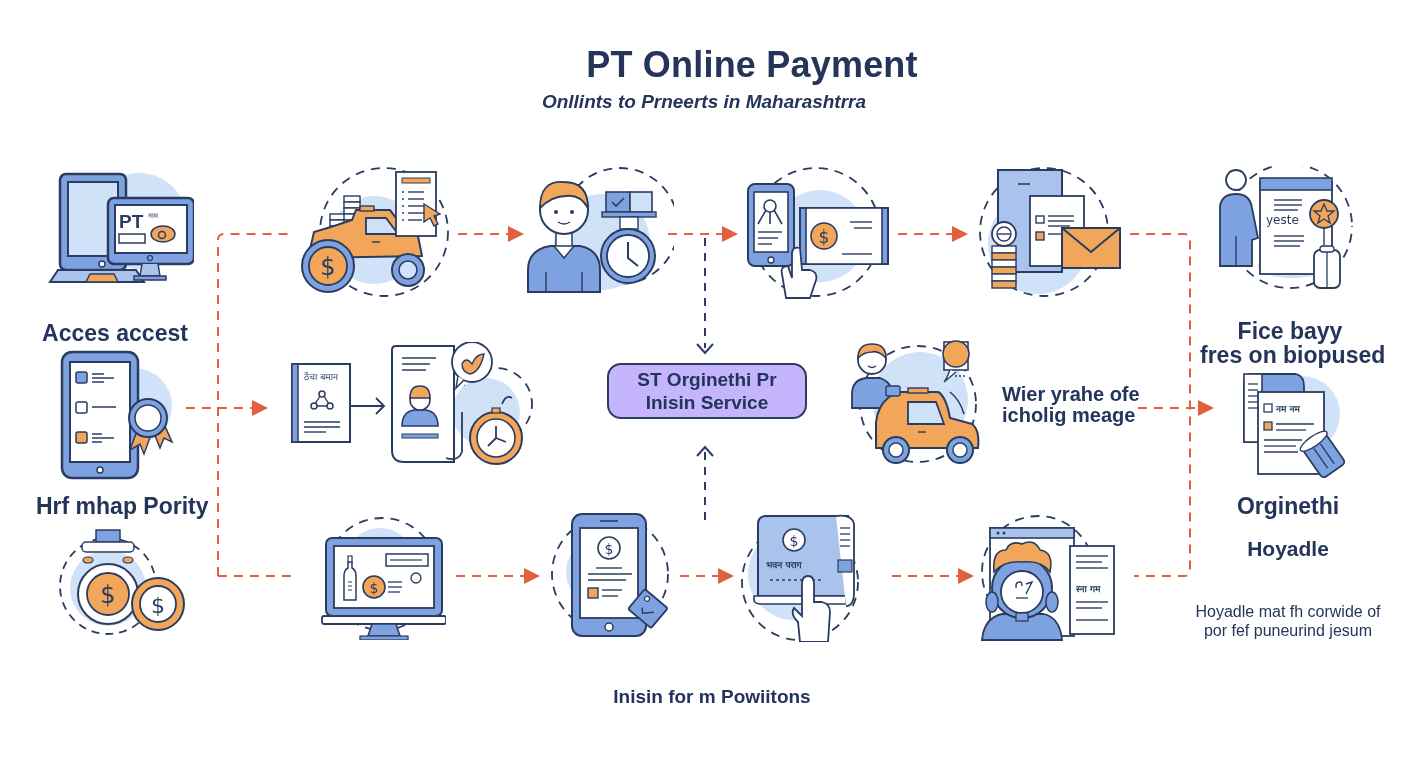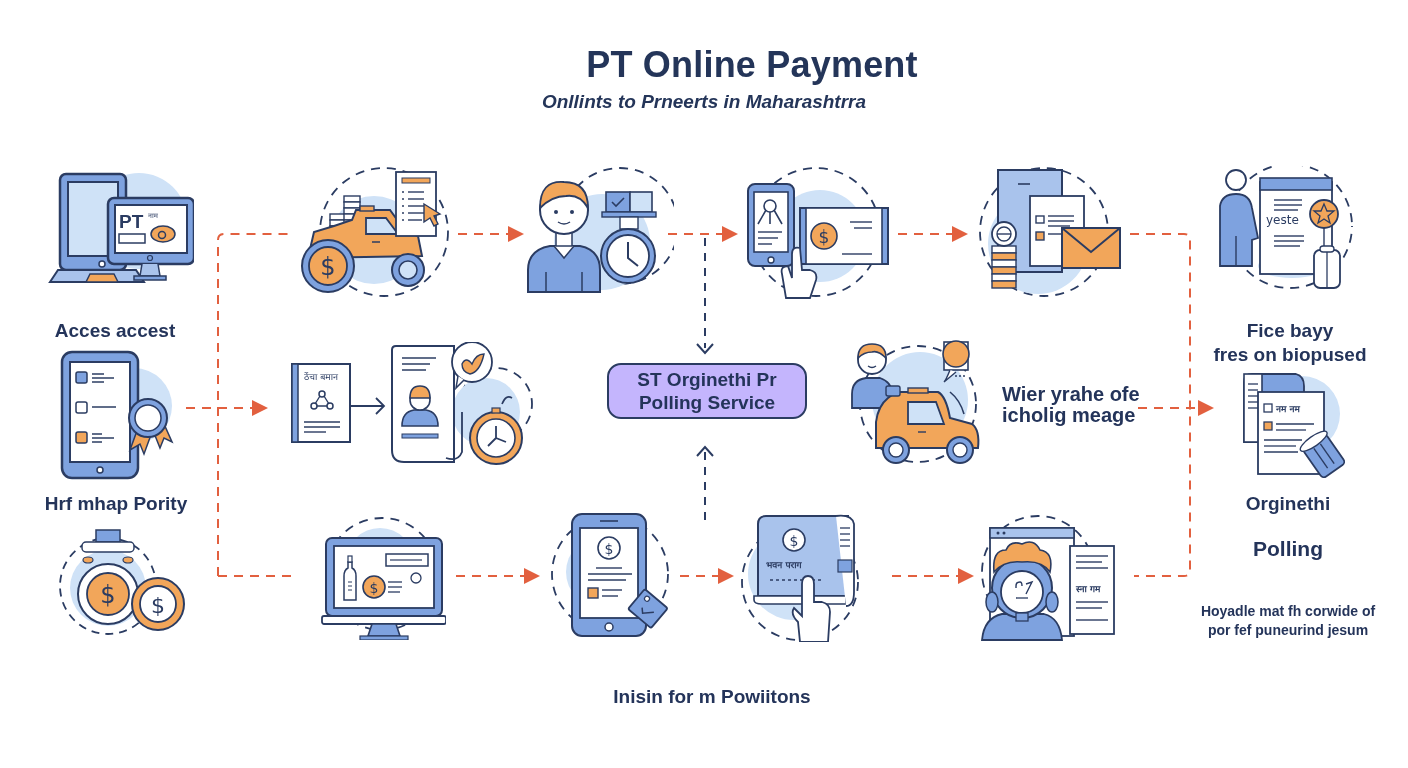--- a/index.html
+++ b/index.html
@@ -4,23 +4,23 @@
 <style>
   html, body { margin: 0; padding: 0; }
   body {
     width: 1408px; height: 768px; background: #ffffff; position: relative; overflow: hidden;
     font-family: "Liberation Sans", "DejaVu Sans", sans-serif; color: #1f2d4f;
   }
   .abs { position: absolute; }
   .title { left: 0; width: 1408px; top: 44px; text-align: center; font-size: 36px; font-weight: 700; color: #243559; letter-spacing: 0.2px; margin-left: 48px; }
   .subtitle { left: 0; width: 1408px; top: 91px; text-align: center; font-size: 19px; font-weight: 700; color: #243559; font-style: italic; }
   .label { font-weight: 700; color: #24345a; text-align: center; white-space: nowrap; }
-  .lbl-md { font-size: 19px; }
+  .lbl-md { font-size: 23px; }
   .lbl-lg { font-size: 21px; line-height: 24px; }
-  .lbl-sm { font-size: 14px; line-height: 19px; font-weight: 700; }
+  .lbl-sm { font-size: 16px; line-height: 19px; font-weight: 400; }
   .svgwrap { position: absolute; left: 0; top: 0; width: 1408px; height: 768px; }
   .icon { position: absolute; }
   .service-box {
     position: absolute; left: 607px; top: 363px; width: 200px; height: 56px;
     border: 2.5px solid #2b3c62; border-radius: 14px; box-sizing: border-box; background: #c4b5fd;
     display: flex; flex-direction: column; align-items: center; justify-content: center;
     font-size: 19px; font-weight: 700; color: #24345a; line-height: 23px;
   }
 </style>
 </head>
@@ -272,21 +272,21 @@
   <path d="M172,34 L170,46 L178,38" fill="#fff" stroke="#2b3c62" stroke-width="1.5"></path>
   <path d="M216,62 Q220,52 226,56" fill="none" stroke="#2b3c62" stroke-width="1.6"></path>
   <circle cx="210" cy="96" r="26" fill="#f2a65a" stroke="#2b3c62" stroke-width="2"></circle>
   <circle cx="210" cy="96" r="19" fill="#fff" stroke="#2b3c62" stroke-width="1.6"></circle>
   <path d="M210,84 L210,96 L220,100 M210,96 L202,104" stroke="#2b3c62" stroke-width="1.8" fill="none"></path>
   <rect x="206" y="66" width="8" height="5" fill="#f2a65a" stroke="#2b3c62" stroke-width="1.2"></rect>
 </svg>
 
 <div class="service-box">
   <span>ST Orginethi Pr</span>
-  <span>Polling Service</span>
+  <span>Inisin Service</span>
 </div>
 
 <svg class="icon" style="left:846px;top:336px" width="140" height="132" viewBox="0 0 140 132">
   <circle cx="72" cy="68" r="58" fill="none" stroke="#2b3c62" stroke-width="1.8" stroke-dasharray="9 7"></circle>
   <circle cx="74" cy="64" r="48" fill="#cfe2f7"></circle>
   <path d="M6,72 L6,58 Q6,44 20,42 L34,42 Q46,46 46,58 L46,72 Z" fill="#7ea2df" stroke="#2b3c62" stroke-width="1.8"></path>
   <circle cx="26" cy="24" r="14" fill="#fff" stroke="#2b3c62" stroke-width="1.8"></circle>
   <path d="M12,22 Q12,8 26,8 Q40,8 40,22 Q32,14 26,16 Q18,16 12,22 Z" fill="#f2a65a" stroke="#2b3c62" stroke-width="1.6"></path>
   <path d="M22,30 Q26,33 30,30" fill="none" stroke="#2b3c62" stroke-width="1.3"></path>
   <rect x="98" y="6" width="24" height="28" fill="#fff" stroke="#2b3c62" stroke-width="1.6"></rect>
@@ -468,21 +468,21 @@
   <g transform="rotate(-35 88 86)">
     <rect x="74" y="68" width="28" height="36" rx="4" fill="#7ea2df" stroke="#2b3c62" stroke-width="1.8"></rect>
     <line x1="84" y1="74" x2="84" y2="98" stroke="#2b3c62" stroke-width="1.4"></line>
     <line x1="92" y1="74" x2="92" y2="98" stroke="#2b3c62" stroke-width="1.4"></line>
     <ellipse cx="88" cy="68" rx="16" ry="5" fill="#fff" stroke="#2b3c62" stroke-width="1.4"></ellipse>
   </g>
 </svg>
 <div class="abs label lbl-md" style="left:1200px;top:493px;width:176px">Orginethi</div>
 
 <div class="abs label lbl-lg" style="left:1196px;top:537px;width:184px">
-  <div>Polling</div>
+  <div>Hoyadle</div>
 </div>
 
 <div class="abs label lbl-sm" style="left:1176px;top:602px;width:224px">
   <div>Hoyadle mat fh corwide of</div>
   <div>por fef puneurind jesum</div>
 </div>
 
 <div class="abs label" style="left:0;width:1424px;top:686px;font-size:19px">Inisin for m Powiitons</div>
 
 </body></html>

